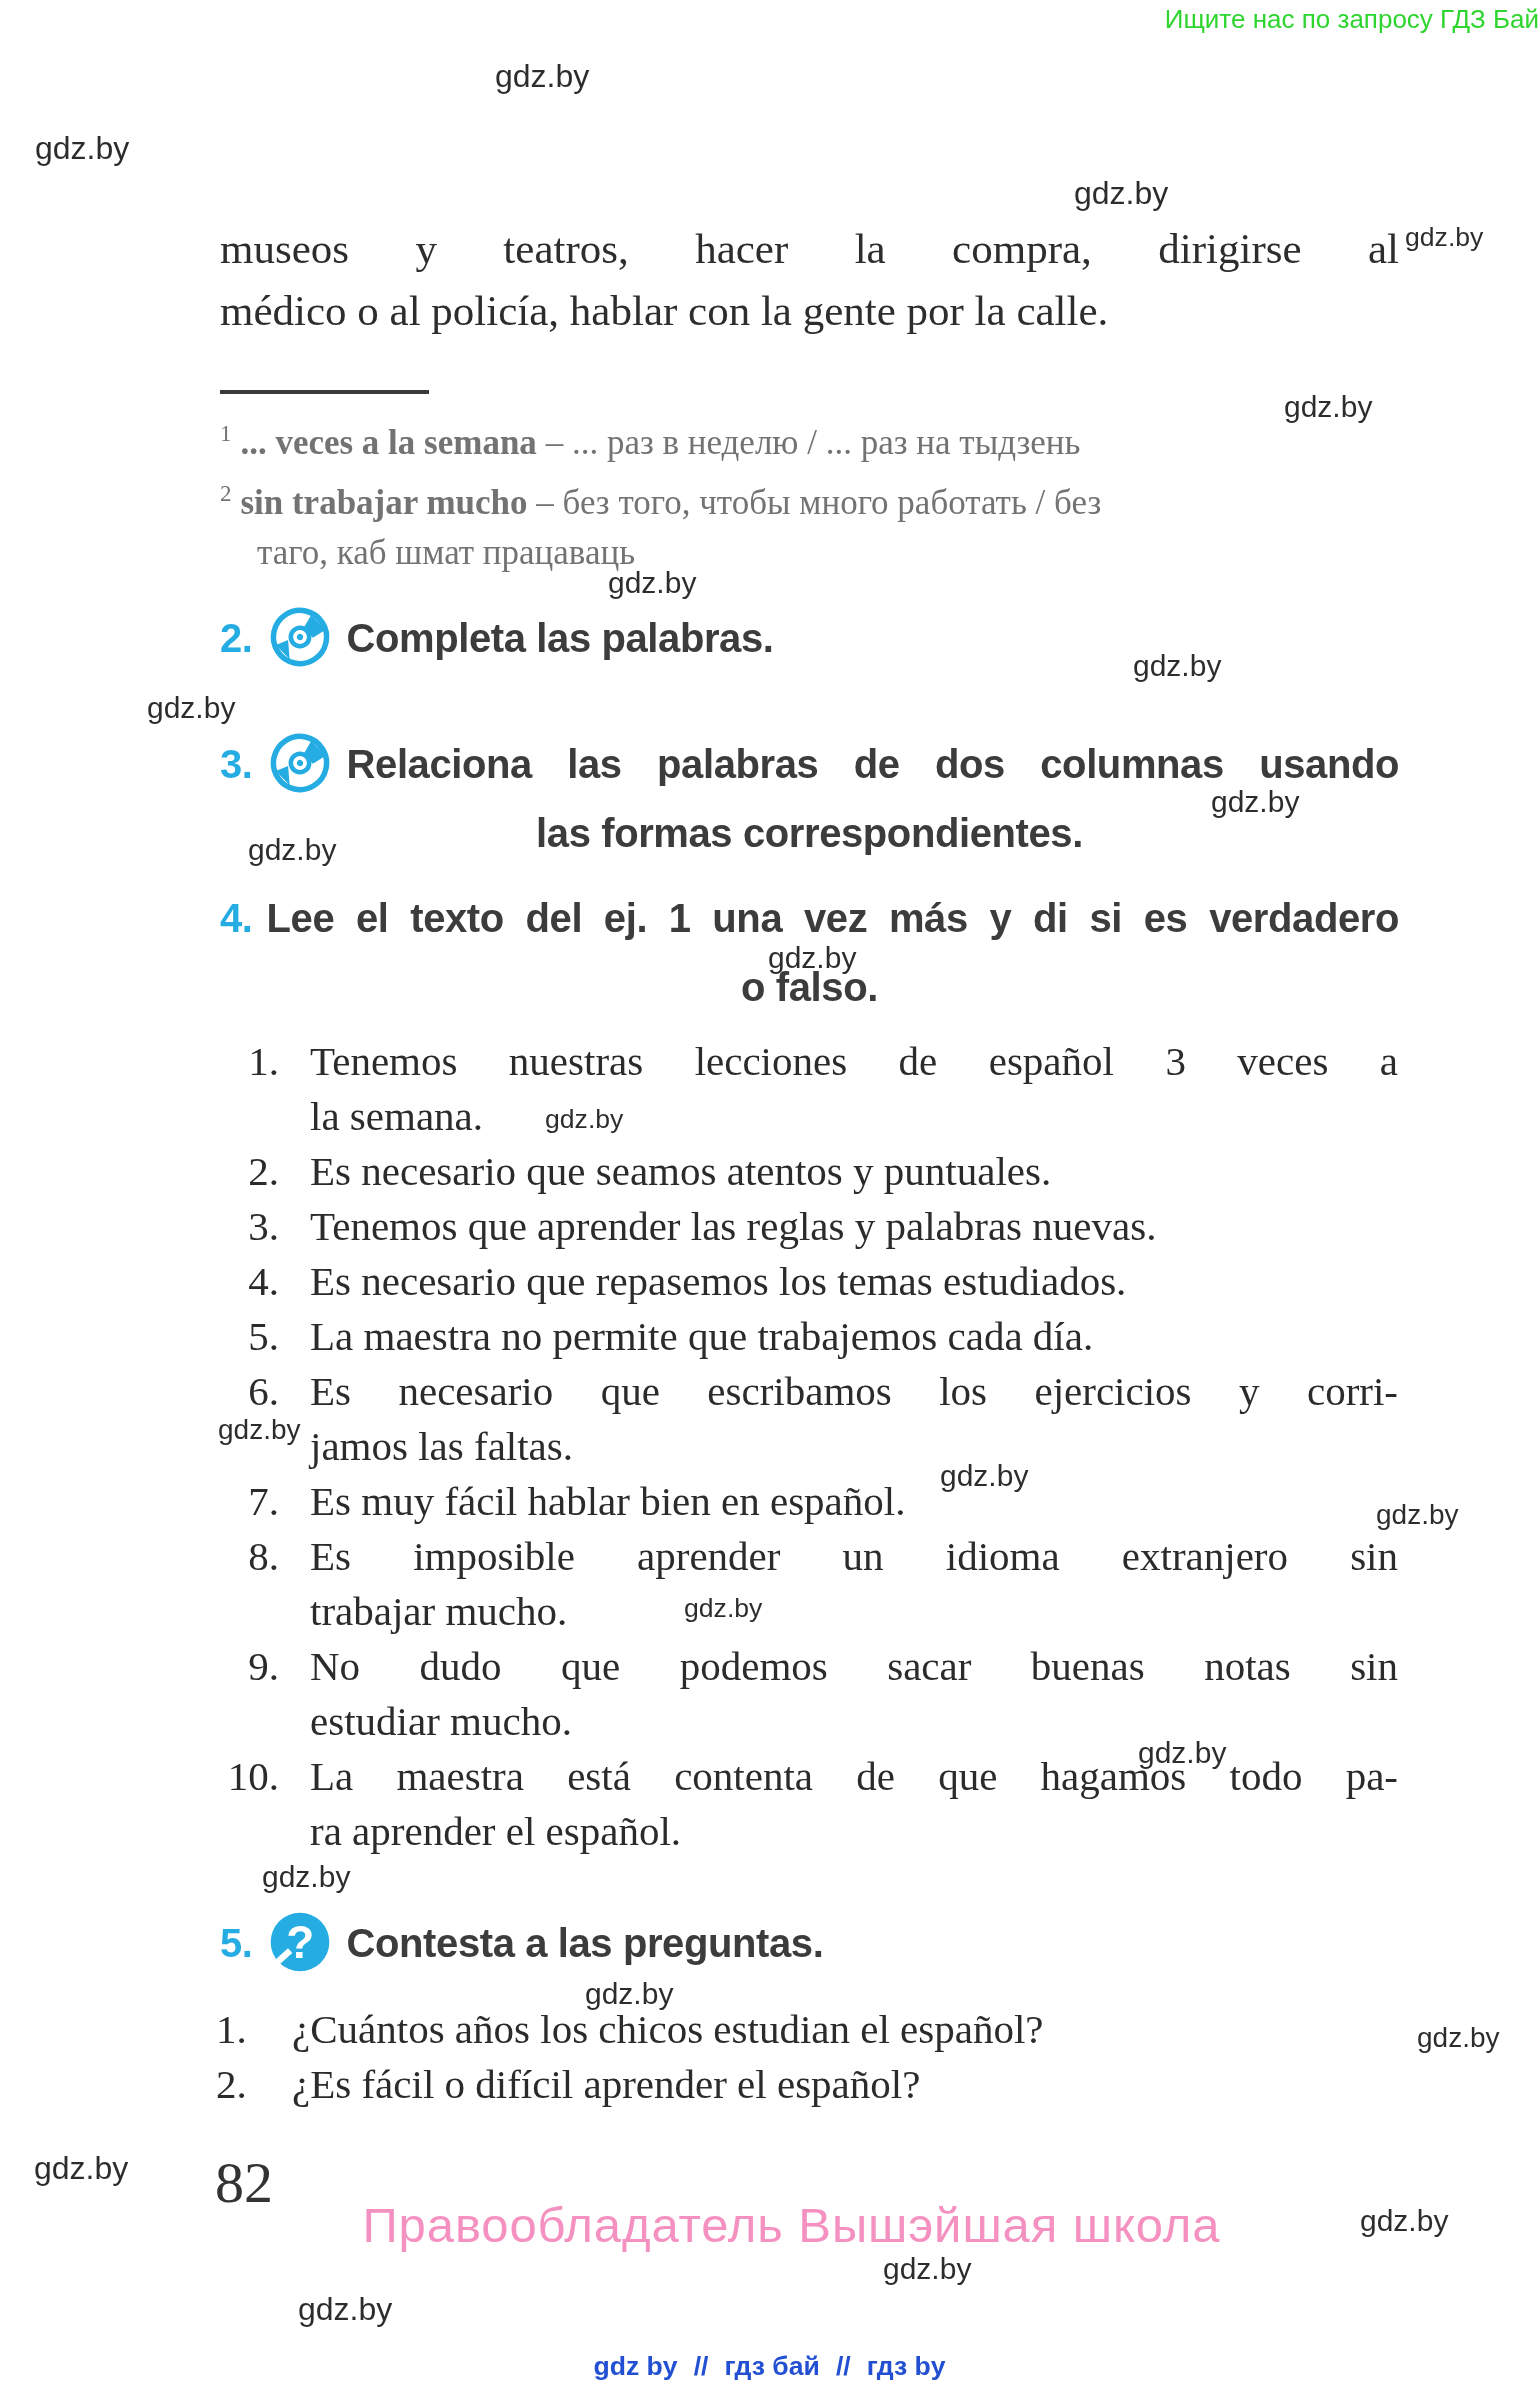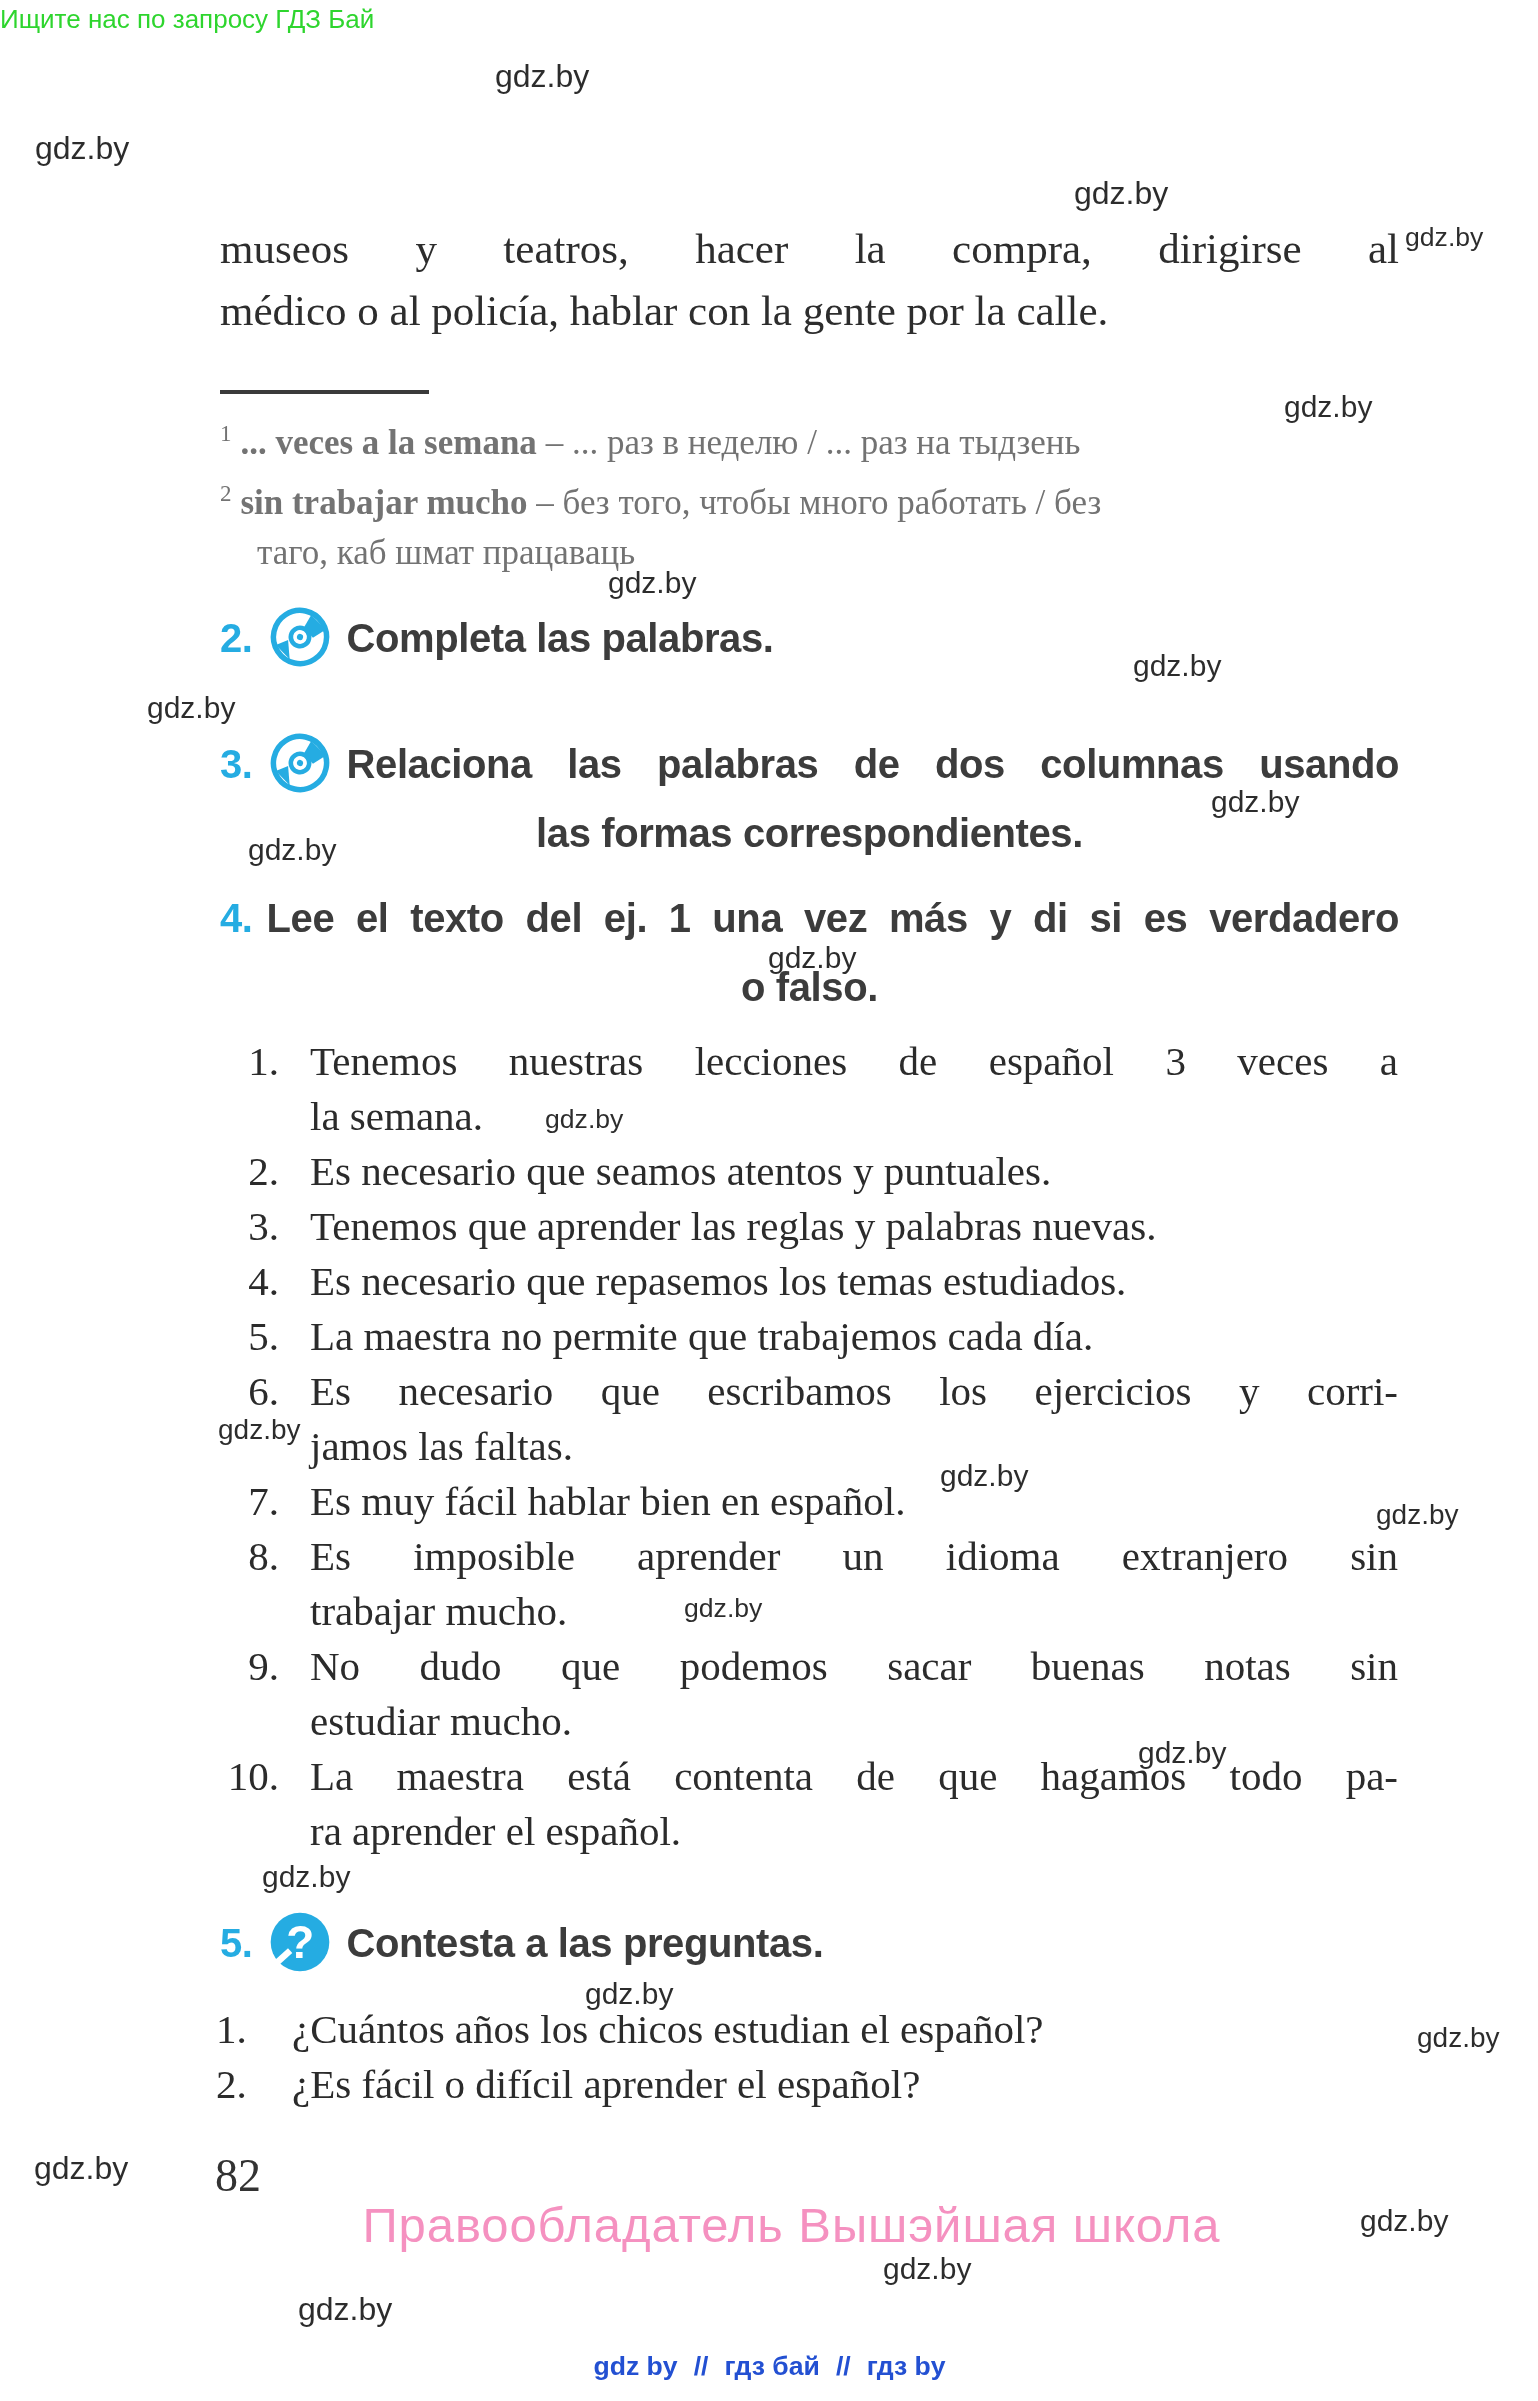--- a/index.html
+++ b/index.html
@@ -2,21 +2,21 @@
 <html style="font-size:14px"><head>
 <meta charset="utf-8">
 <style>
   html,body{margin:0;padding:0;background:#e8e8e8;}
   .page{
     position:relative;width:1539px;height:2401px;background:#ffffff;
     overflow:hidden;font-family:"Liberation Serif",serif;color:#2a2a2a;
   }
   
   .banner{
-    position:absolute;top:3.5px;left:0;right:0;text-align:left;
+    position:absolute;top:3.5px;left:0;right:0;text-align:right;
     font-family:"Liberation Sans",sans-serif;font-size:26px;font-weight:400;
   }
   
   .wm{
     position:absolute;font-family:"Liberation Sans",sans-serif;color:#1b1b1b;
     white-space:nowrap;opacity:.92;line-height:1.1;
   }
   
   .para{position:absolute;left:220px;top:218px;width:1179px;
         font-size:43px;line-height:62px;color:#2d2d2d;}
@@ -42,21 +42,21 @@
            font-size:41px;line-height:55px;color:#2b2b2b;}
   .tf-item{display:flex;}
   .tf-num{flex:none;width:80px;text-align:right;margin-right:31px;}
   .tf-lines{width:1089px;}
   
   .questions{position:absolute;left:216px;top:2002px;width:1241px;
              font-size:41px;line-height:55px;color:#2b2b2b;}
   .q-row{display:flex;}
   .q-num{flex:none;width:46px;margin-right:30px;}
   
-  .page-number{position:absolute;left:215px;top:2149px;font-size:46px;color:#333;}
+  .page-number{position:absolute;left:215px;top:2149px;font-size:58px;color:#333;}
   .copyright{position:absolute;left:0;right:0;top:2197px;text-align:center;
              font-family:"Liberation Sans",sans-serif;font-size:49px;letter-spacing:0.9px;padding-left:44px;}
   .footer{position:absolute;left:0;right:0;top:2351px;text-align:center;
           font-family:"Liberation Sans",sans-serif;font-size:26.6px;font-weight:bold;}
   .footer span{margin:0 8px;}
 </style>
 </head>
 <body>
 
 <div class="page">

